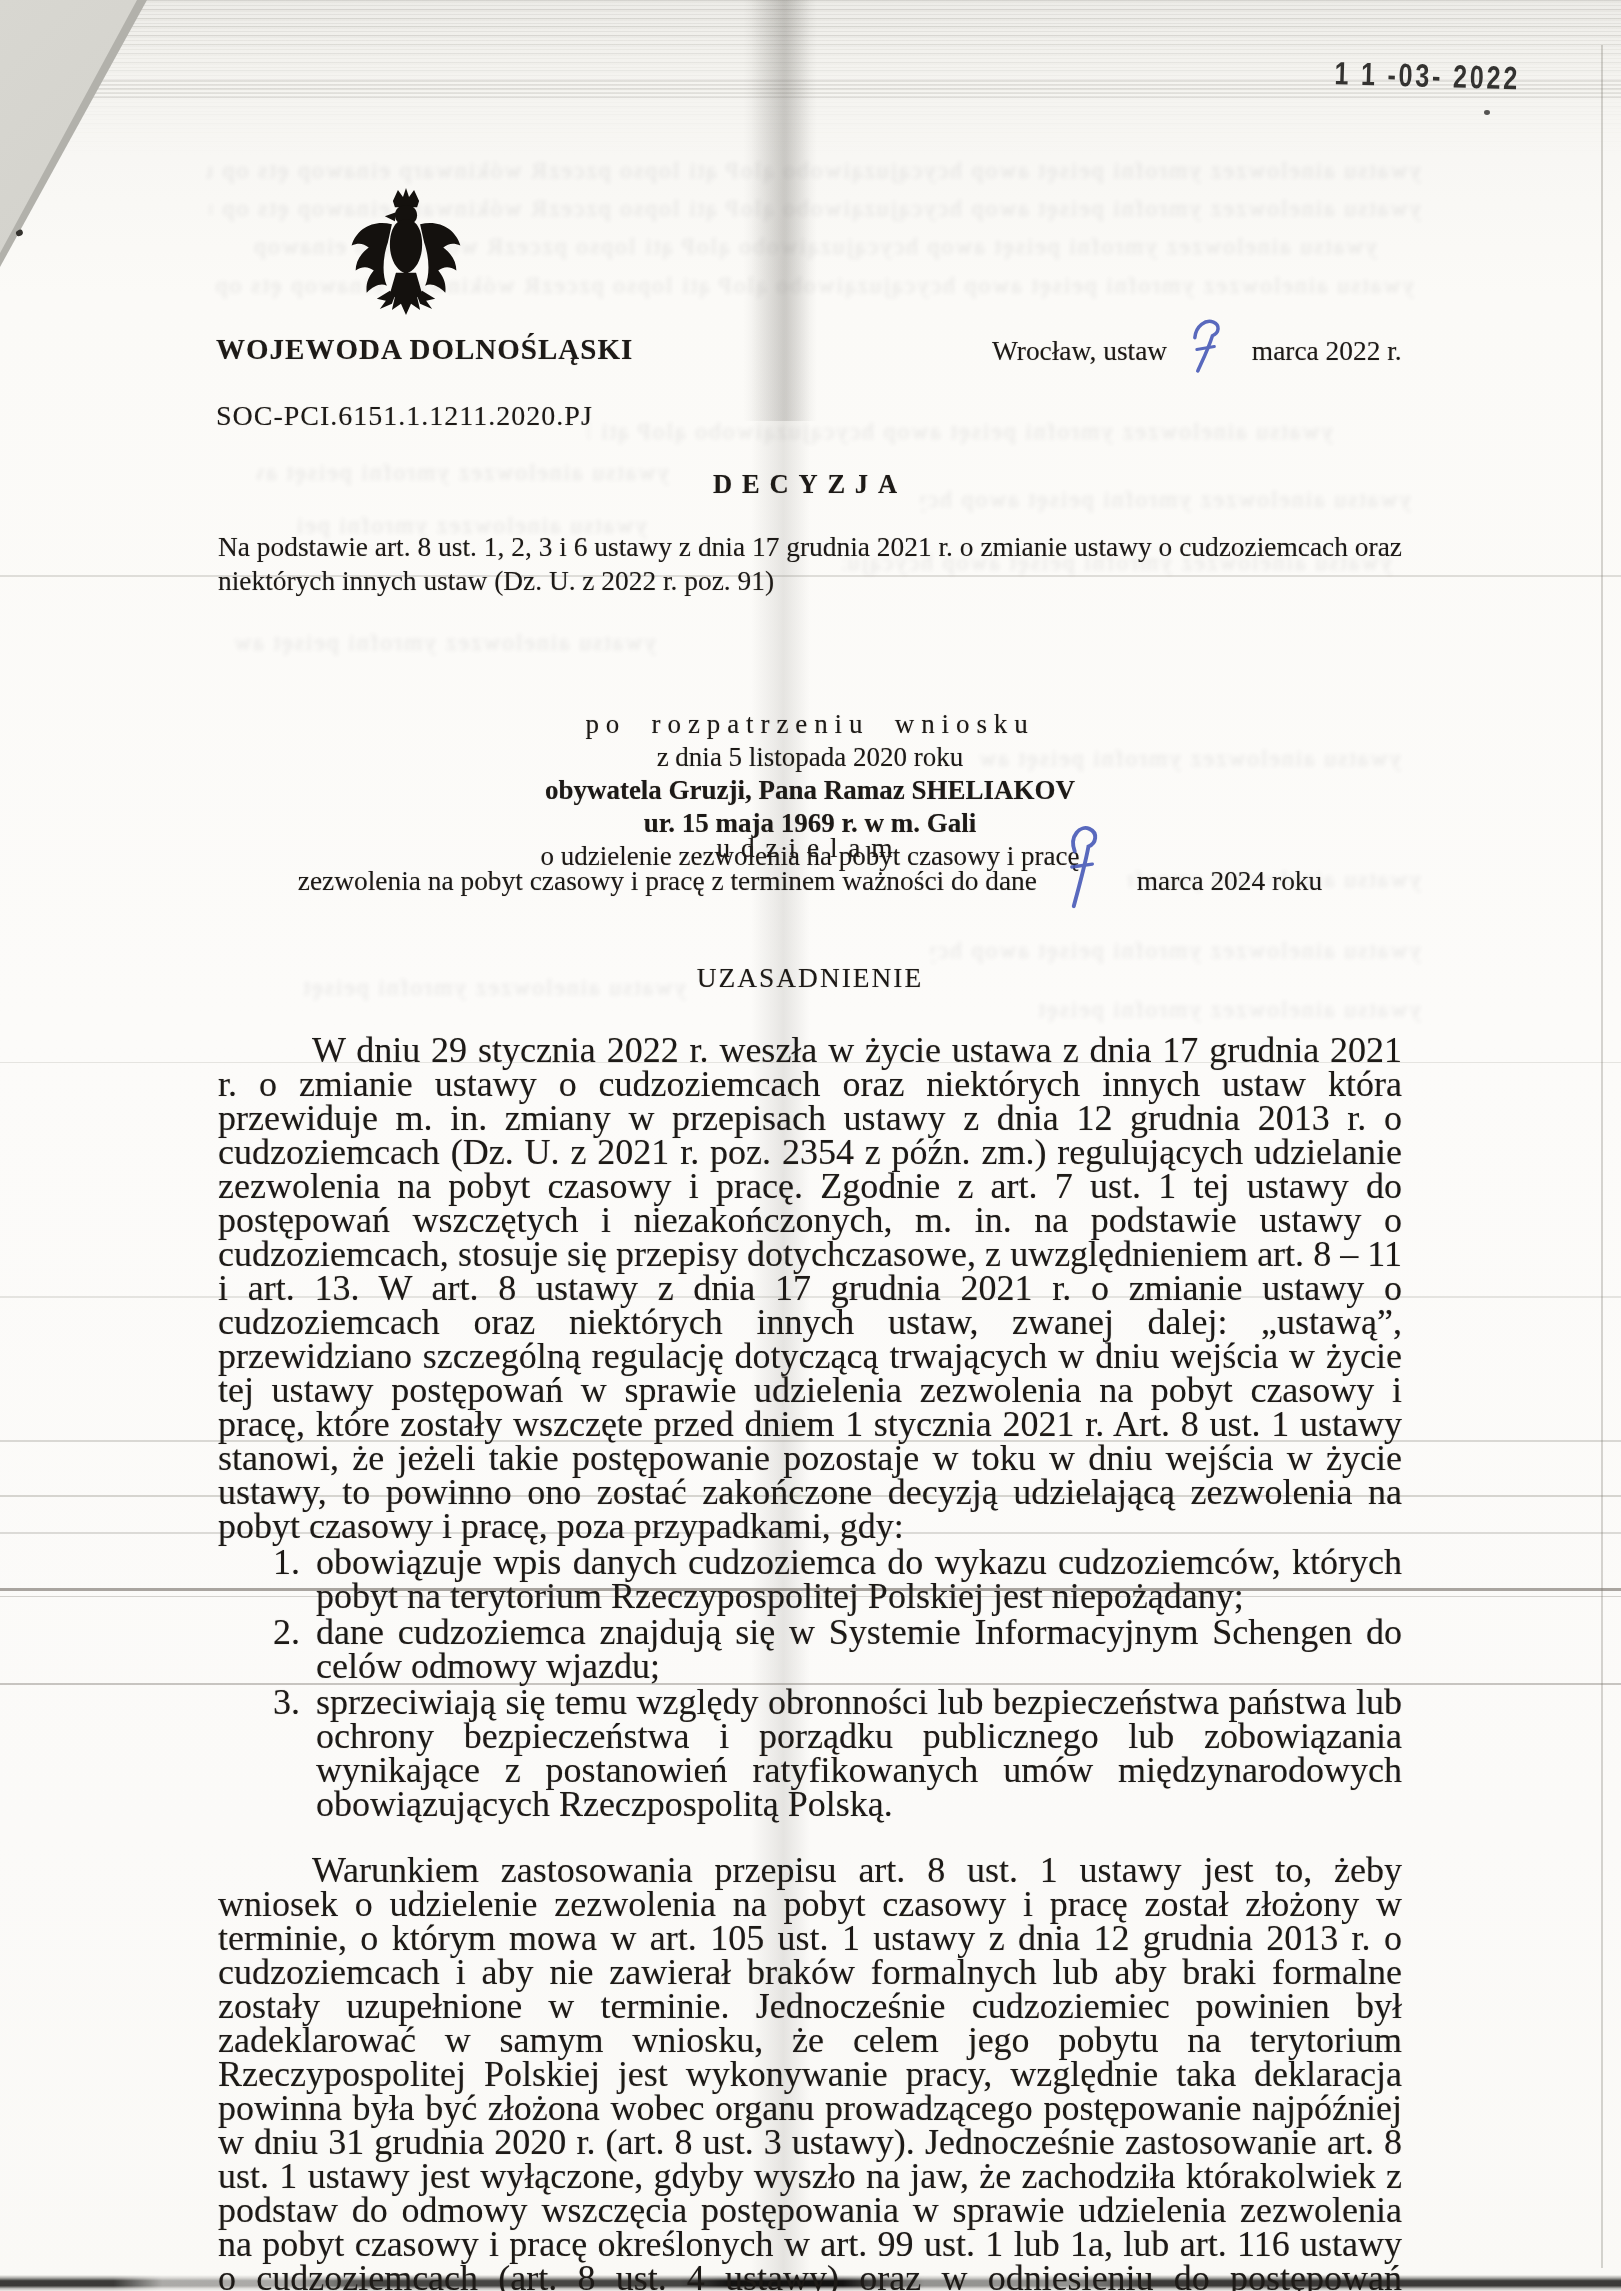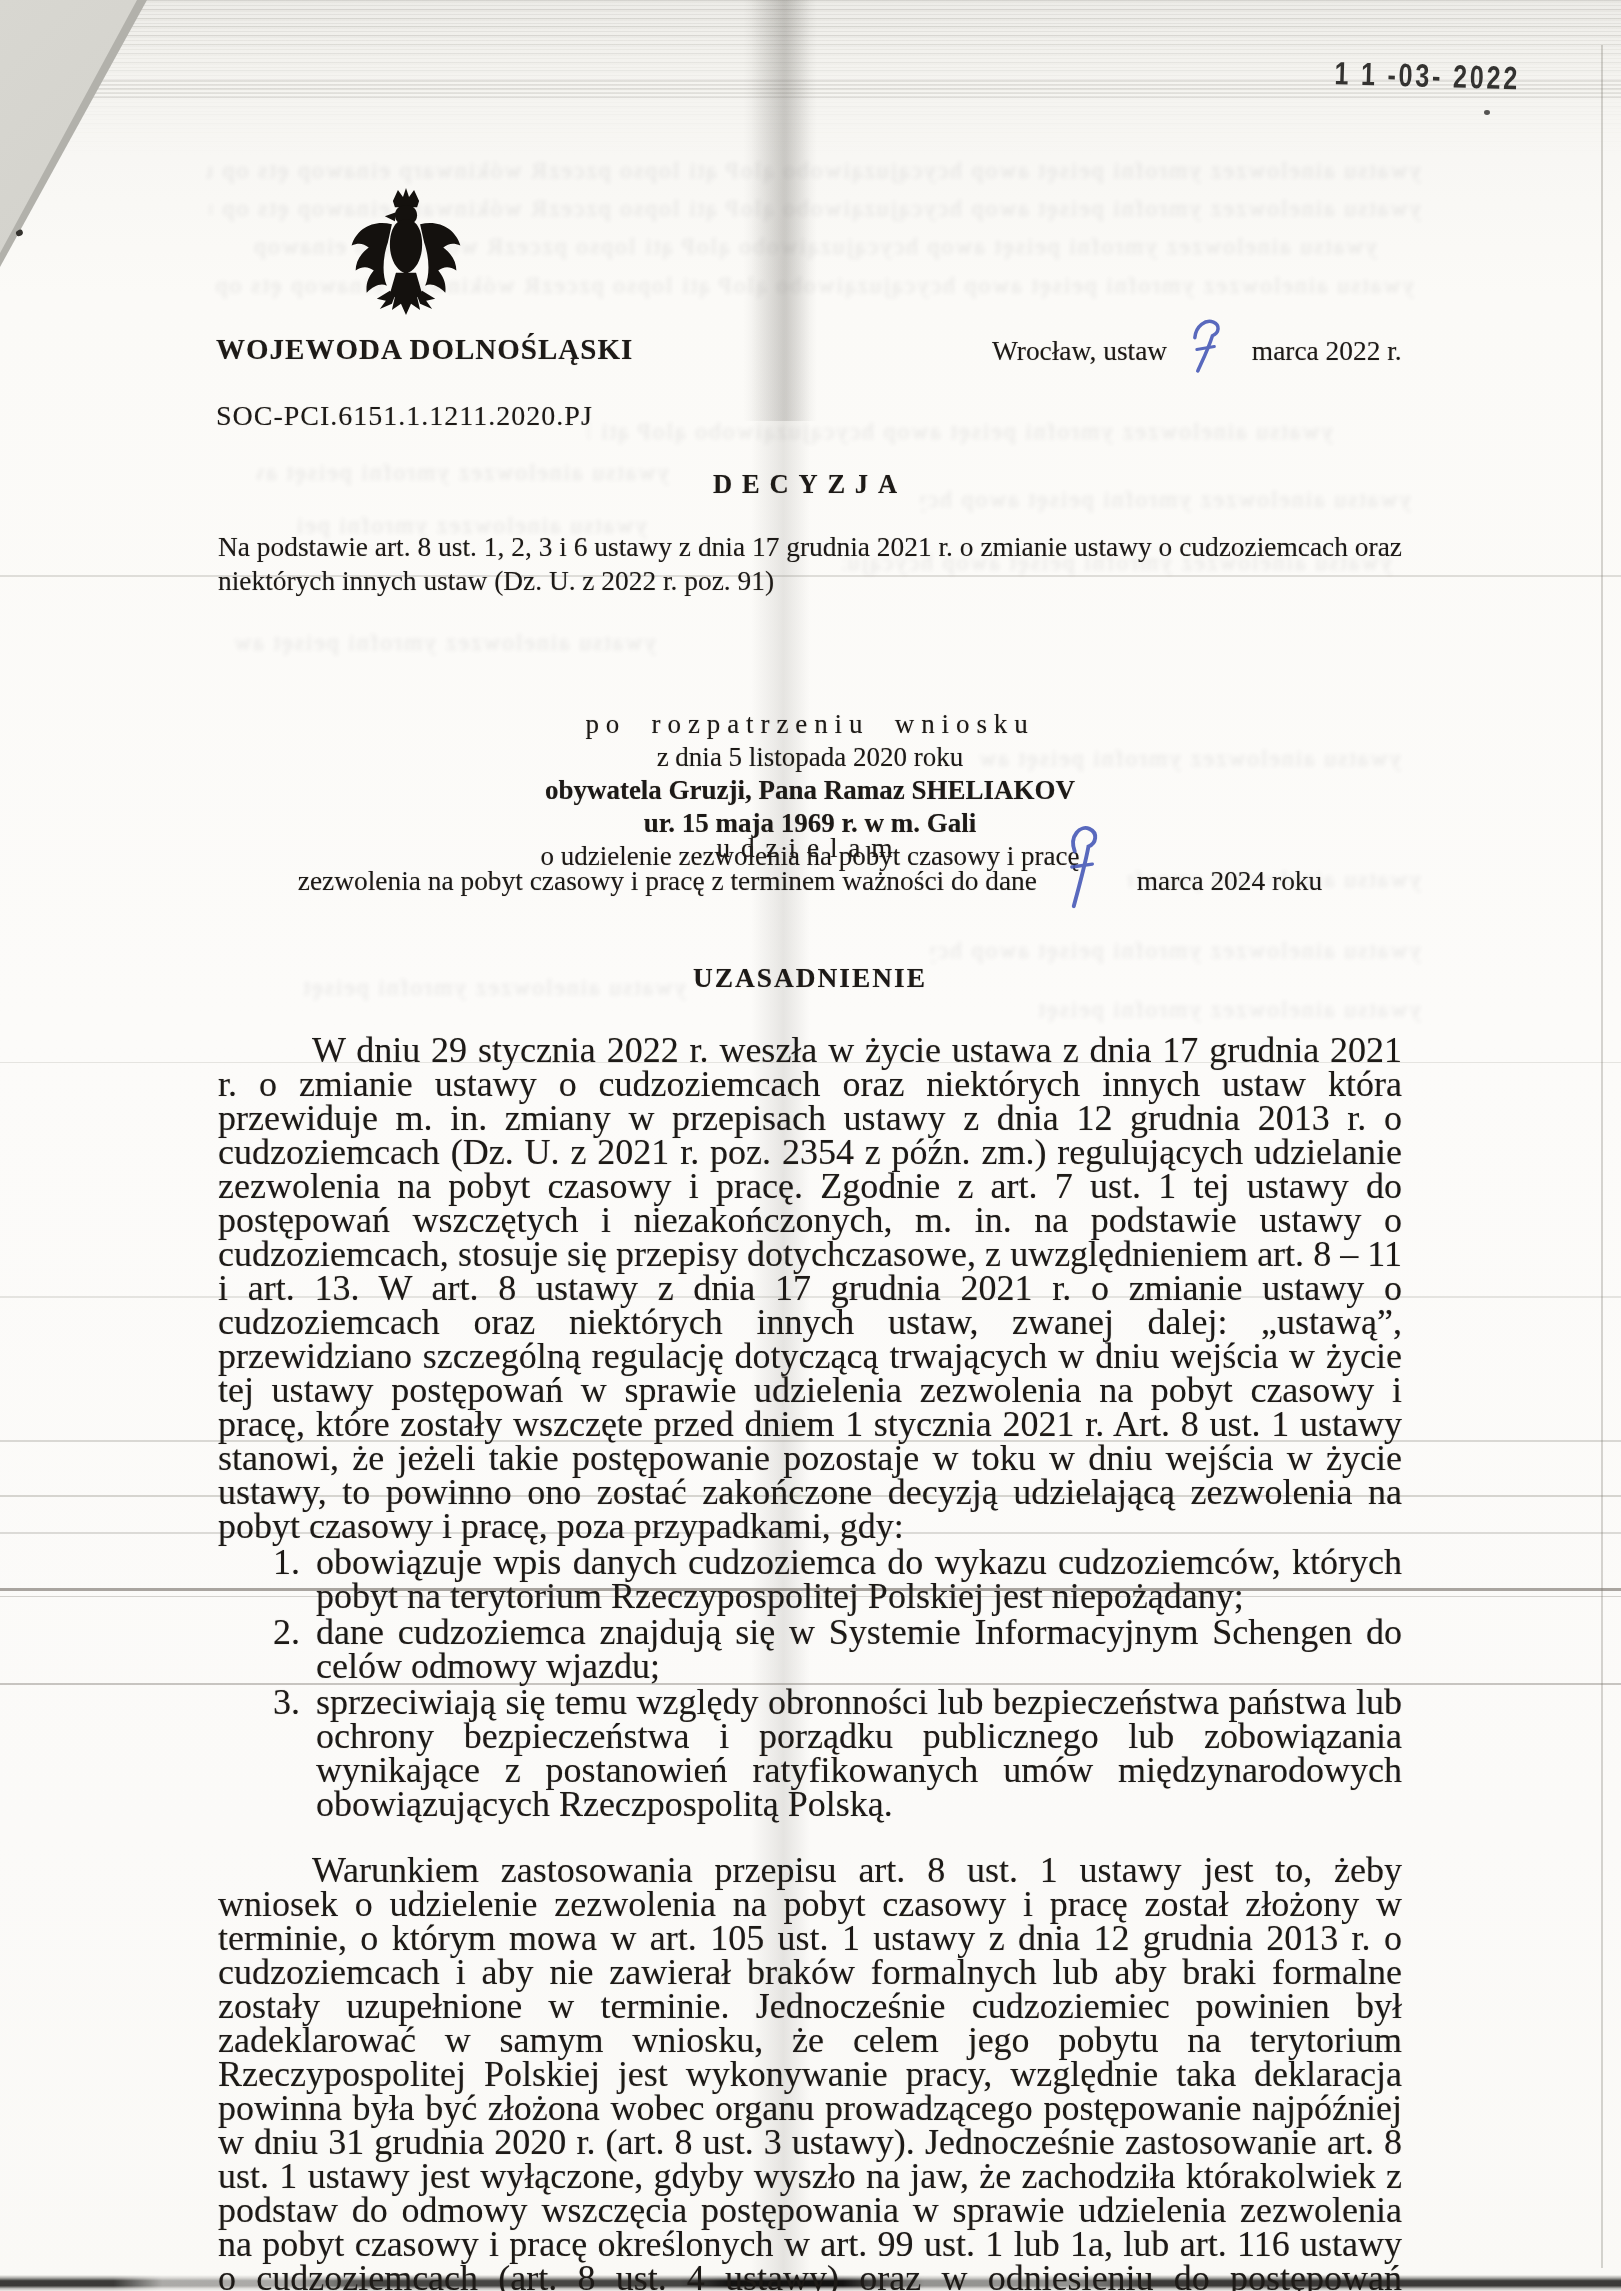--- a/index.html
+++ b/index.html
@@ -87,21 +87,21 @@
   .case-number{left:216px;top:400px;font-size:28px;letter-spacing:1px;}
   .doc-title{left:218px;top:469px;width:1184px;text-align:center;font-size:26.5px;font-weight:700;letter-spacing:9.8px;}
   .legal-basis{left:218px;top:530px;width:1184px;font-size:27.4px;line-height:34px;text-align:justify;}
   .petition{left:218px;top:672px;width:1184px;text-align:center;font-size:27px;line-height:33px;margin-top:36px;}
   .petition .intro{letter-spacing:6.9px;word-spacing:11.8px;}
   .bold{font-weight:700;}
   .grant{left:218px;top:832px;width:1184px;text-align:center;font-size:27.4px;line-height:33px;font-weight:400;}
   .grant .verb{display:block;letter-spacing:10.8px;}
   .seven-slot-lg{display:inline-block;width:86px;position:relative;vertical-align:baseline;height:1px;}
   .seven-lg{position:absolute;left:17.6px;top:-67px;width:49px;height:92px;}
-  .uza-heading{left:218px;top:963px;width:1184px;text-align:center;font-size:27.4px;font-weight:700;letter-spacing:2px;}
+  .uza-heading{left:218px;top:963px;width:1184px;text-align:center;font-size:27.4px;font-weight:400;letter-spacing:2px;}
   .body-text{left:218px;top:1033px;width:1184px;font-size:36px;line-height:34px;text-align:justify;}
   .body-text p{margin:0;text-indent:94px;}
   .body-text p.second{margin-top:32px;}
   .body-text ol{margin:2px 0 0 0;padding:0 0 0 98px;list-style:none;counter-reset:li;}
   .body-text li{counter-increment:li;position:relative;text-align:justify;margin:0 0 2px 0;}
   .body-text li::before{content:counter(li) ".";position:absolute;left:-43px;}
   .hidden-val{position:absolute;opacity:0;font-size:7.8px;pointer-events:none;}
 </style>
 </head>
 <body>

